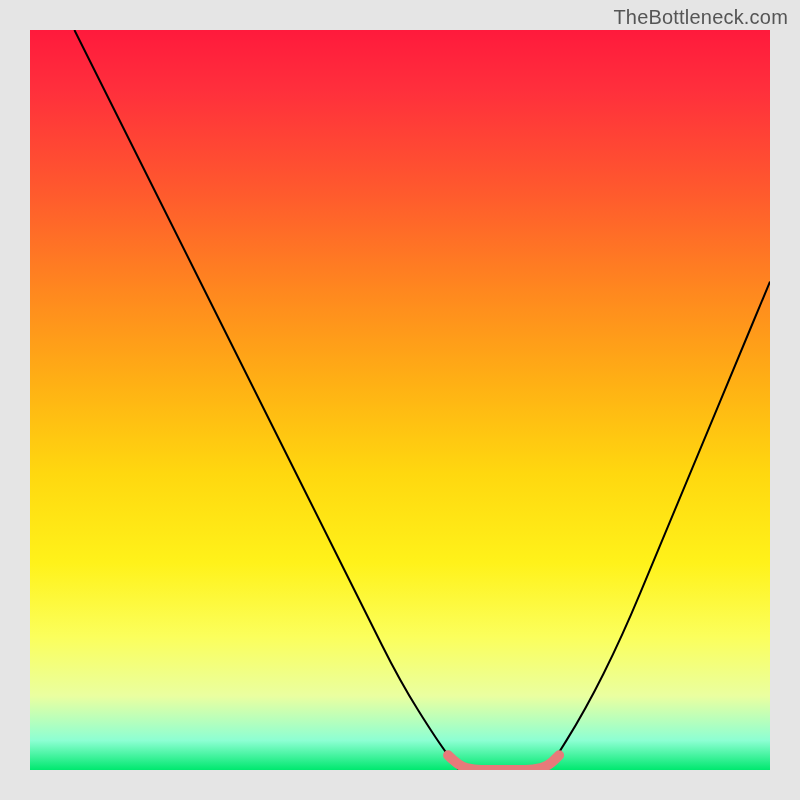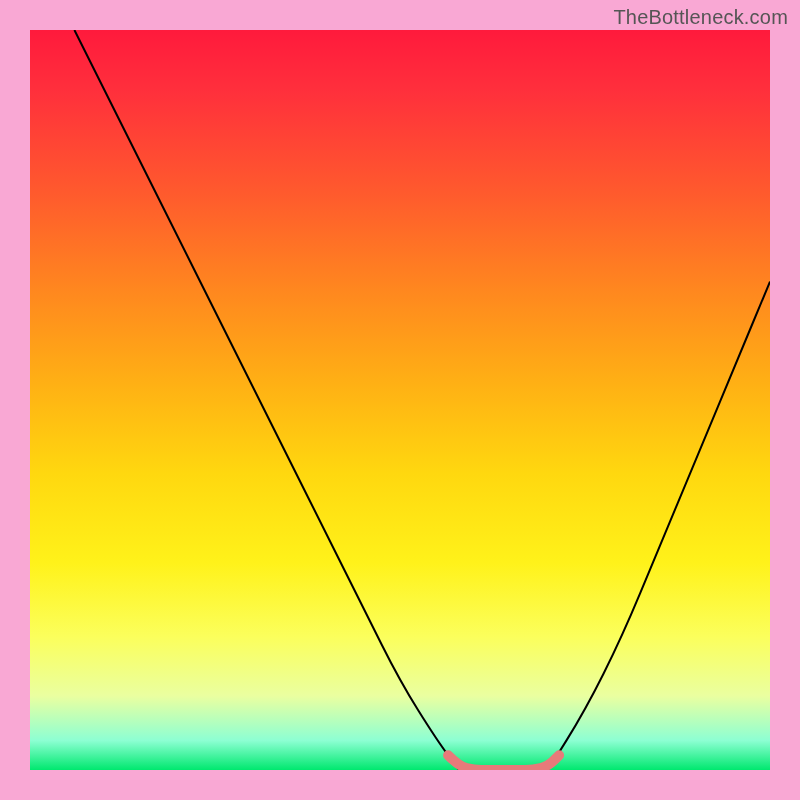--- a/index.html
+++ b/index.html
@@ -8,21 +8,21 @@
     width: 800px;
     height: 800px;
     overflow: hidden;
     background: #000;
     font-family: Arial, Helvetica, sans-serif;
   }
   .frame {
     position: relative;
     width: 800px;
     height: 800px;
-    background: #f9a8d4;
+    background: #e5e5e5;
   }
   .plot-area {
     position: absolute;
     left: 30px;
     top: 30px;
     width: 740px;
     height: 740px;
     overflow: hidden;
   }
   .gradient-bg {

